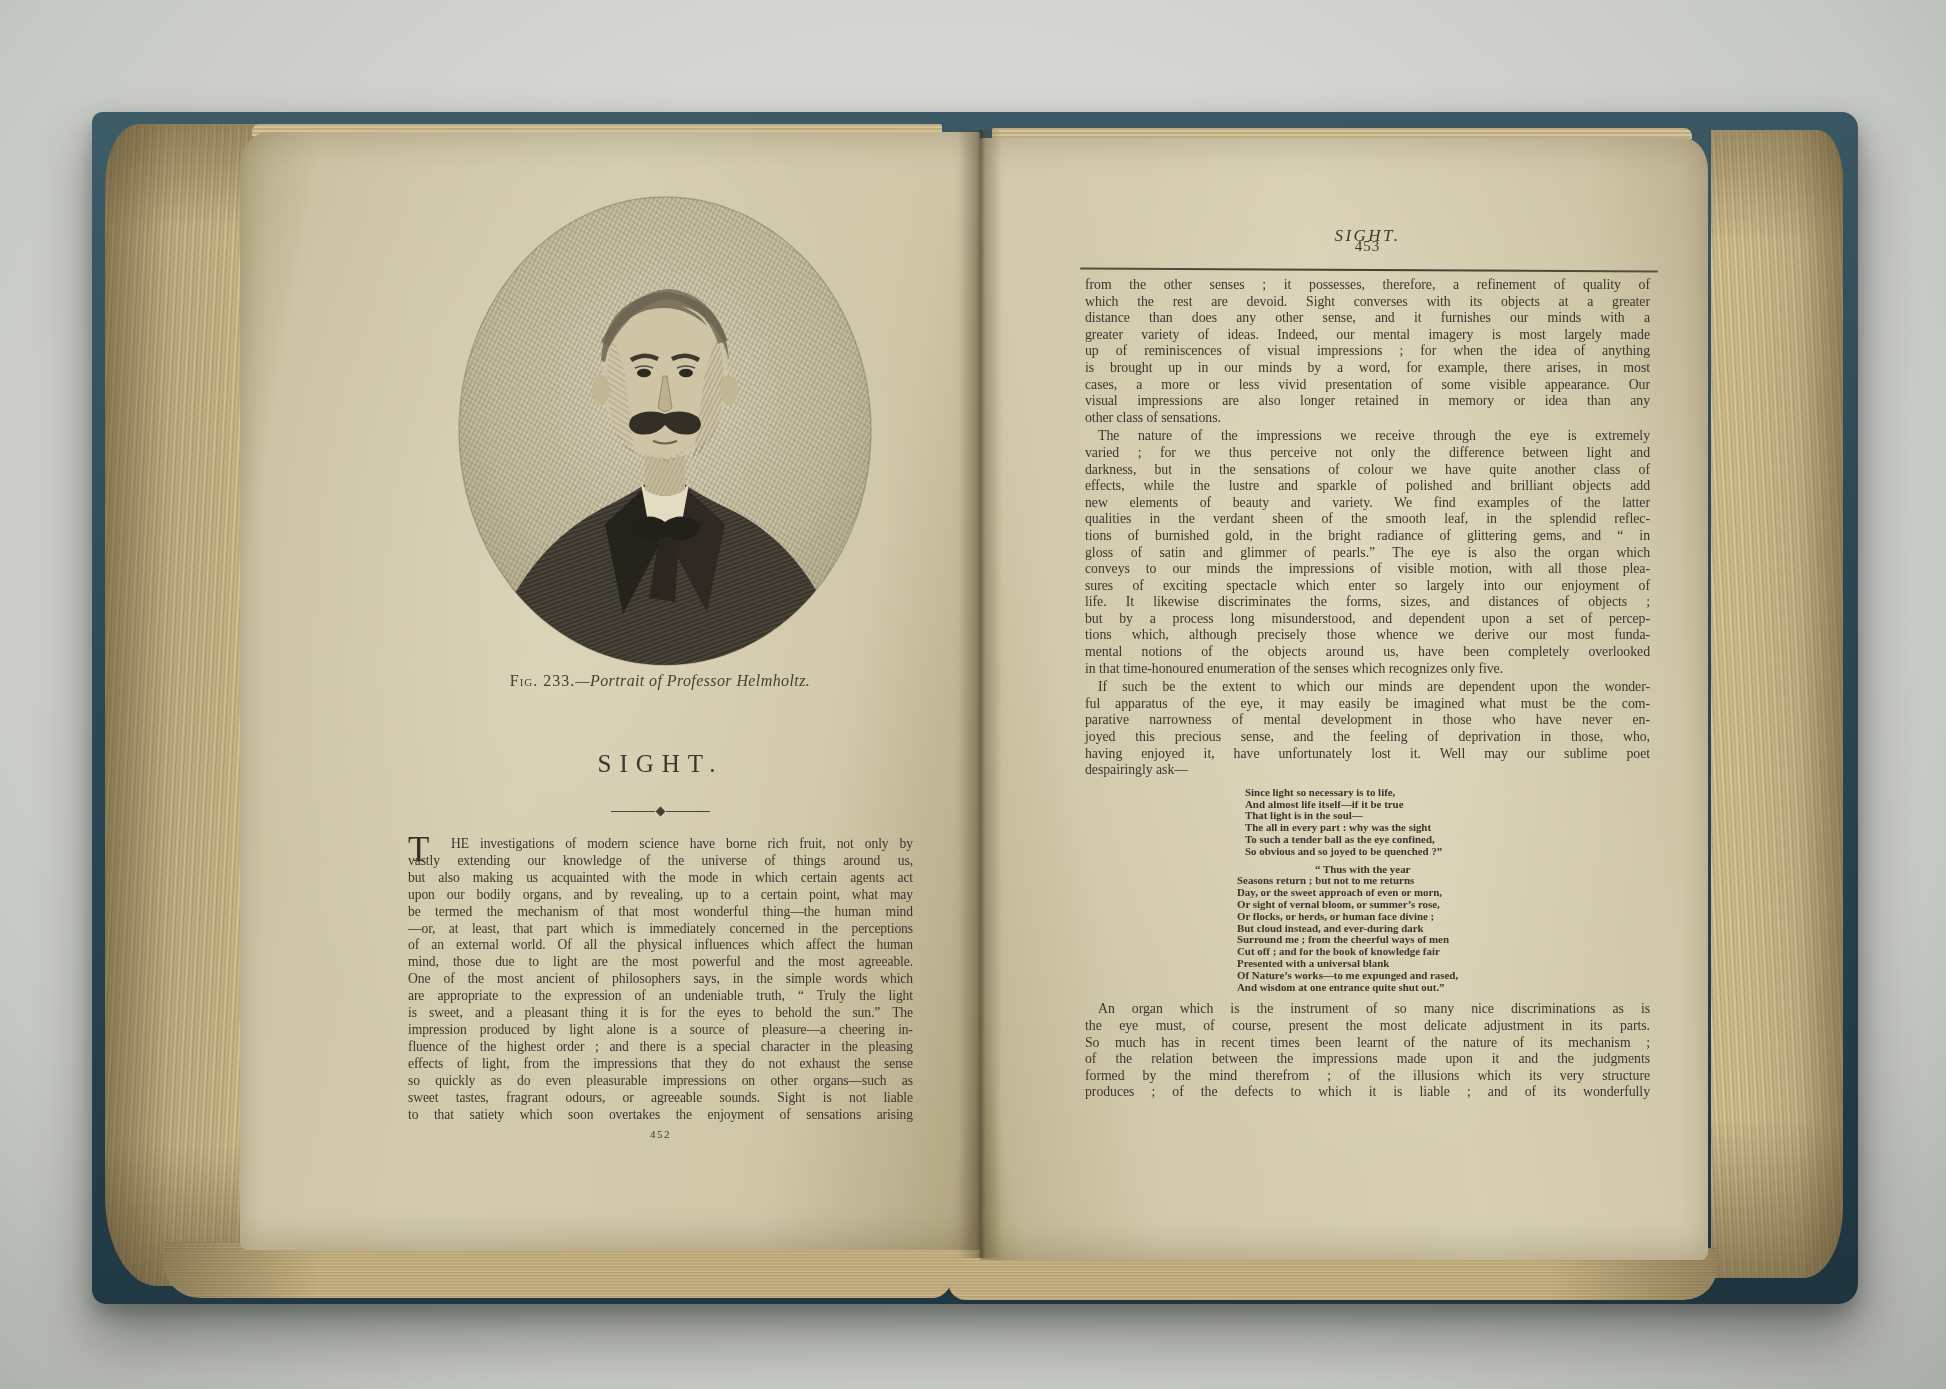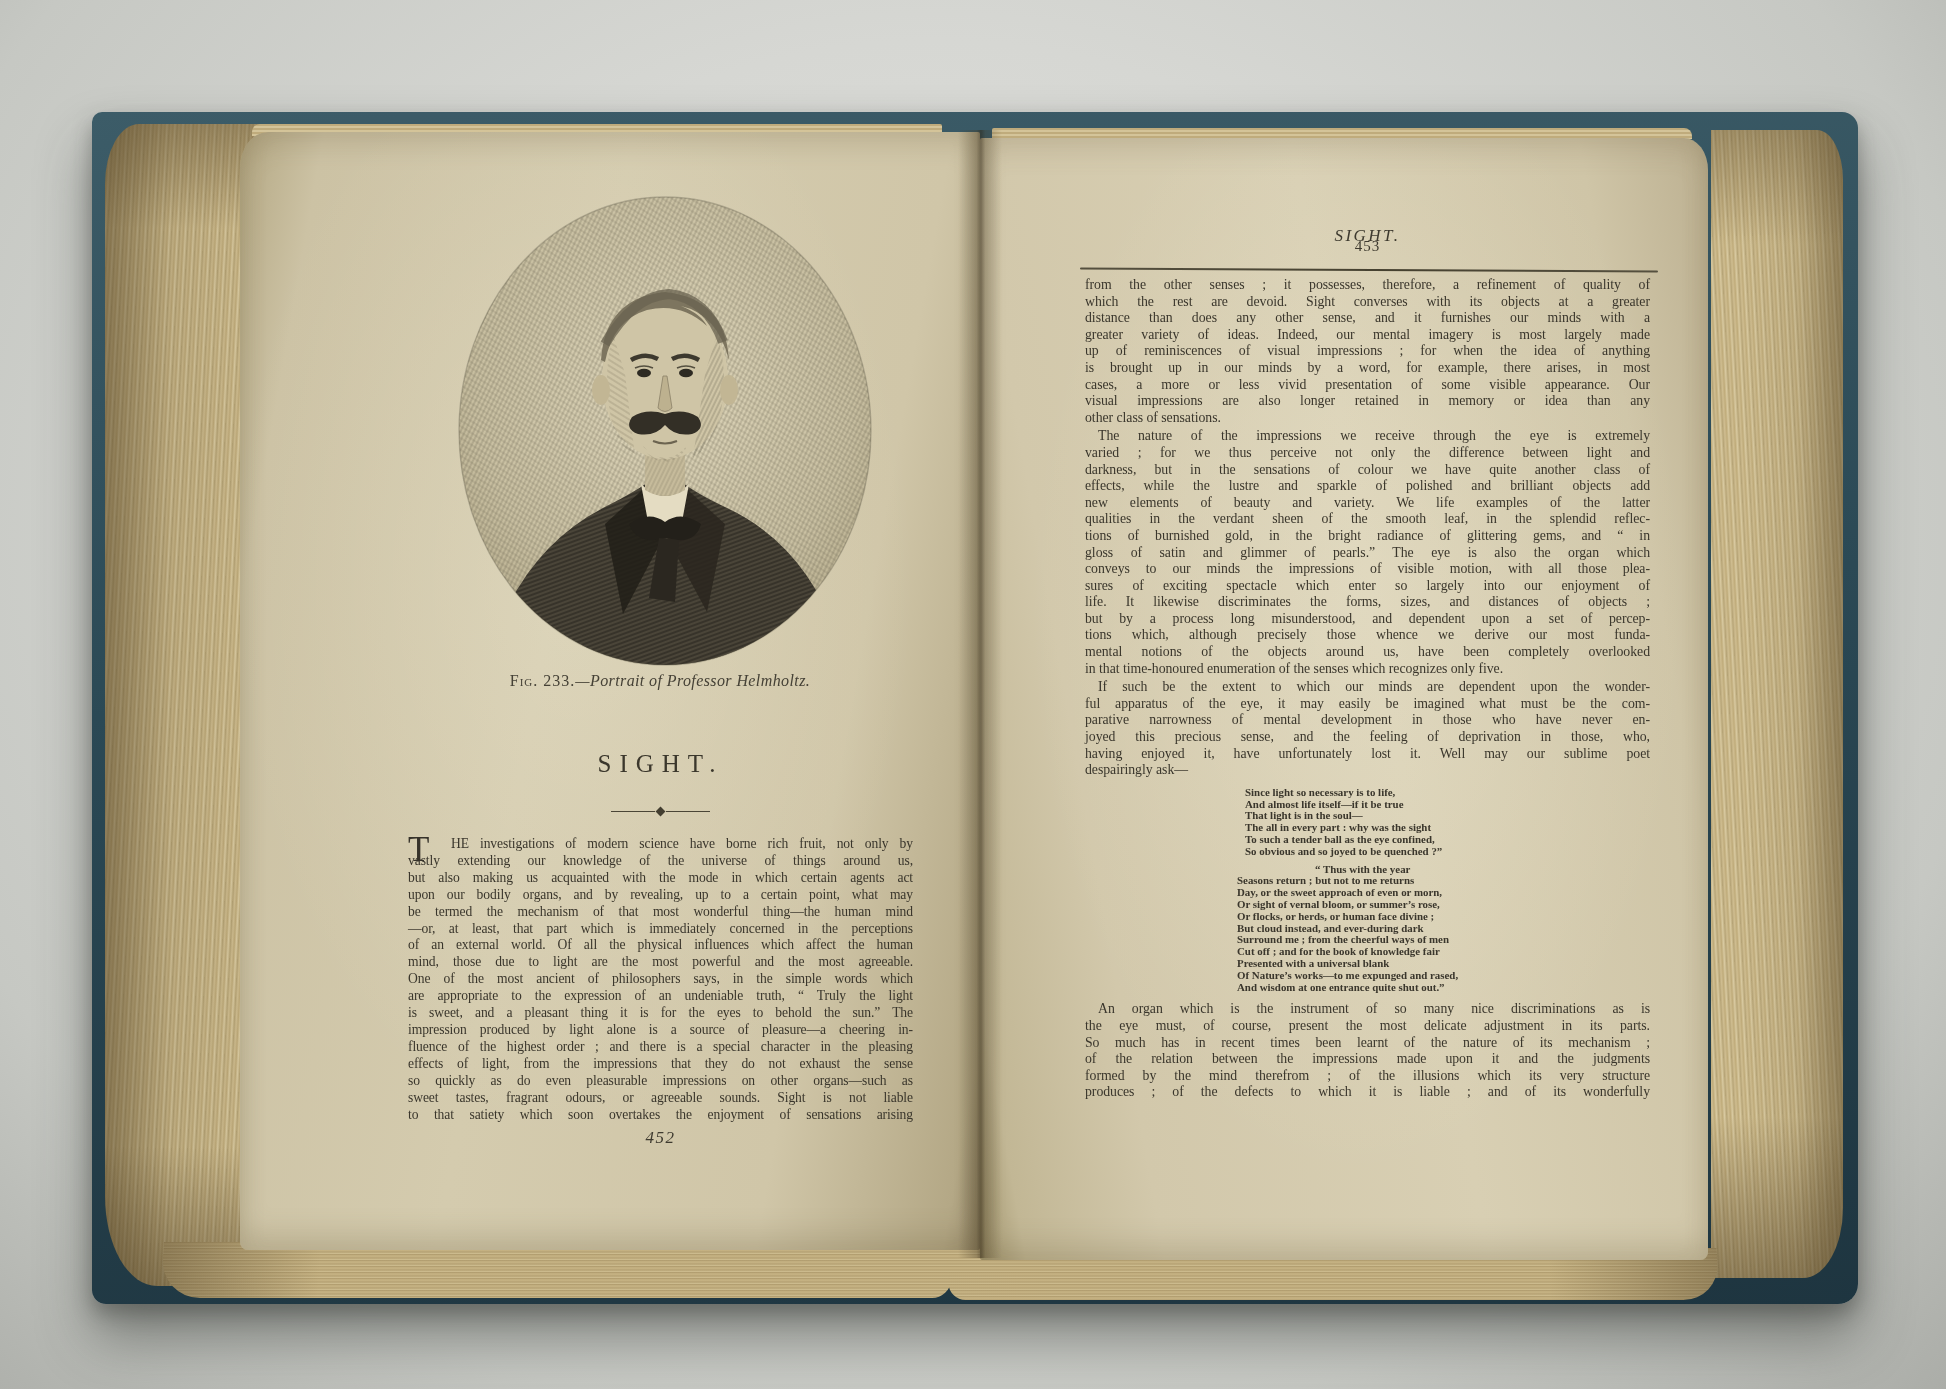--- a/index.html
+++ b/index.html
@@ -101,21 +101,21 @@
     position:absolute;left:168px;top:704px;width:505px;
     font-size:13.6px;line-height:16.9px;letter-spacing:-.1px;
   }
   .dropcap{
     position:absolute;left:0;top:-3px;font-size:35px;line-height:33px;color:#36322a;
   }
   .left-body .line:nth-child(1){padding-left:29px;}
   .left-body .line:nth-child(2){padding-left:43px;}
   .left-pagenum{
     position:absolute;left:168px;top:996px;width:505px;text-align:center;
-    font-size:17px;letter-spacing:1.5px;color:#3e3a2f;font-style:italic;
+    font-size:11px;letter-spacing:1.5px;color:#3e3a2f;
   }
   
   .running-head{
     position:absolute;left:105px;top:88px;width:565px;text-align:center;
     font-style:italic;font-size:17px;letter-spacing:2.5px;color:#3e3a2f;
   }
   .head-pagenum{
     position:absolute;left:105px;top:100px;width:565px;text-align:center;
     font-size:15px;letter-spacing:1px;color:#3e3a2f;
   }
@@ -275,21 +275,21 @@
             <div class="line">is brought up in our minds by a word, for example, there arises, in most</div>
             <div class="line">cases, a more or less vivid presentation of some visible appearance.  Our</div>
             <div class="line">visual impressions are also longer retained in memory or idea than any</div>
             <div class="line last">other class of sensations.</div>
           </div>
         <div class="para indent-first">
             <div class="line">The nature of the impressions we receive through the eye is extremely</div>
             <div class="line">varied ; for we thus perceive not only the difference between light and</div>
             <div class="line">darkness, but in the sensations of colour we have quite another class of</div>
             <div class="line">effects, while the lustre and sparkle of polished and brilliant objects add</div>
-            <div class="line">new elements of beauty and variety.  We life examples of the latter</div>
+            <div class="line">new elements of beauty and variety.  We find examples of the latter</div>
             <div class="line">qualities in the verdant sheen of the smooth leaf, in the splendid reflec-</div>
             <div class="line">tions of burnished gold, in the bright radiance of glittering gems, and “ in</div>
             <div class="line">gloss of satin and glimmer of pearls.”  The eye is also the organ which</div>
             <div class="line">conveys to our minds the impressions of visible motion, with all those plea-</div>
             <div class="line">sures of exciting spectacle which enter so largely into our enjoyment of</div>
             <div class="line">life.  It likewise discriminates the forms, sizes, and distances of objects ;</div>
             <div class="line">but by a process long misunderstood, and dependent upon a set of percep-</div>
             <div class="line">tions which, although precisely those whence we derive our most funda-</div>
             <div class="line">mental notions of the objects around us, have been completely overlooked</div>
             <div class="line last">in that time-honoured enumeration of the senses which recognizes only five.</div>

